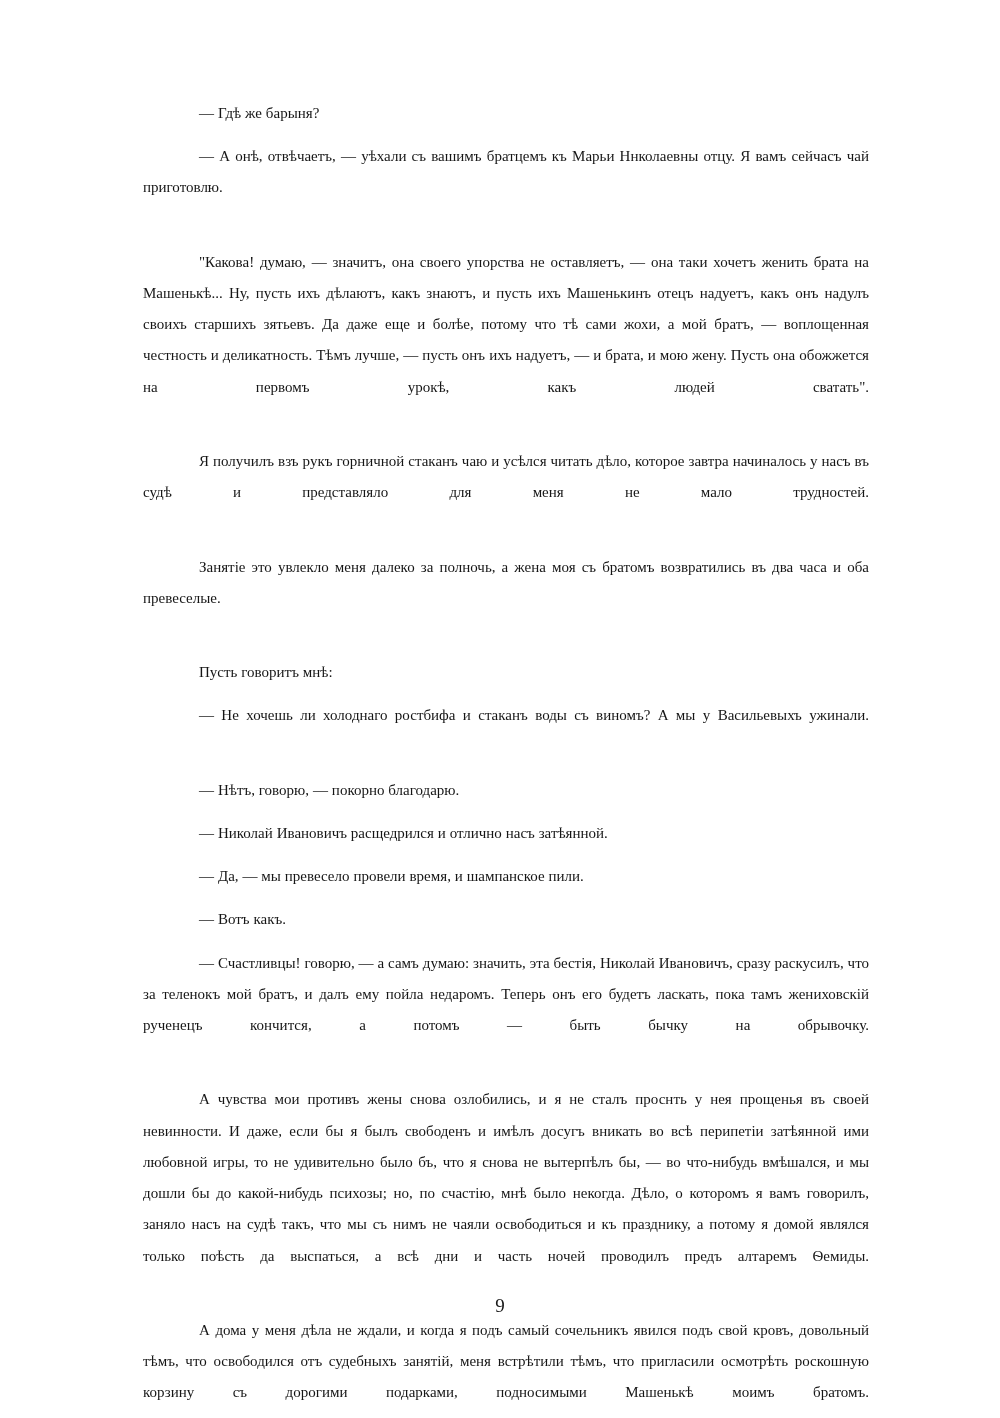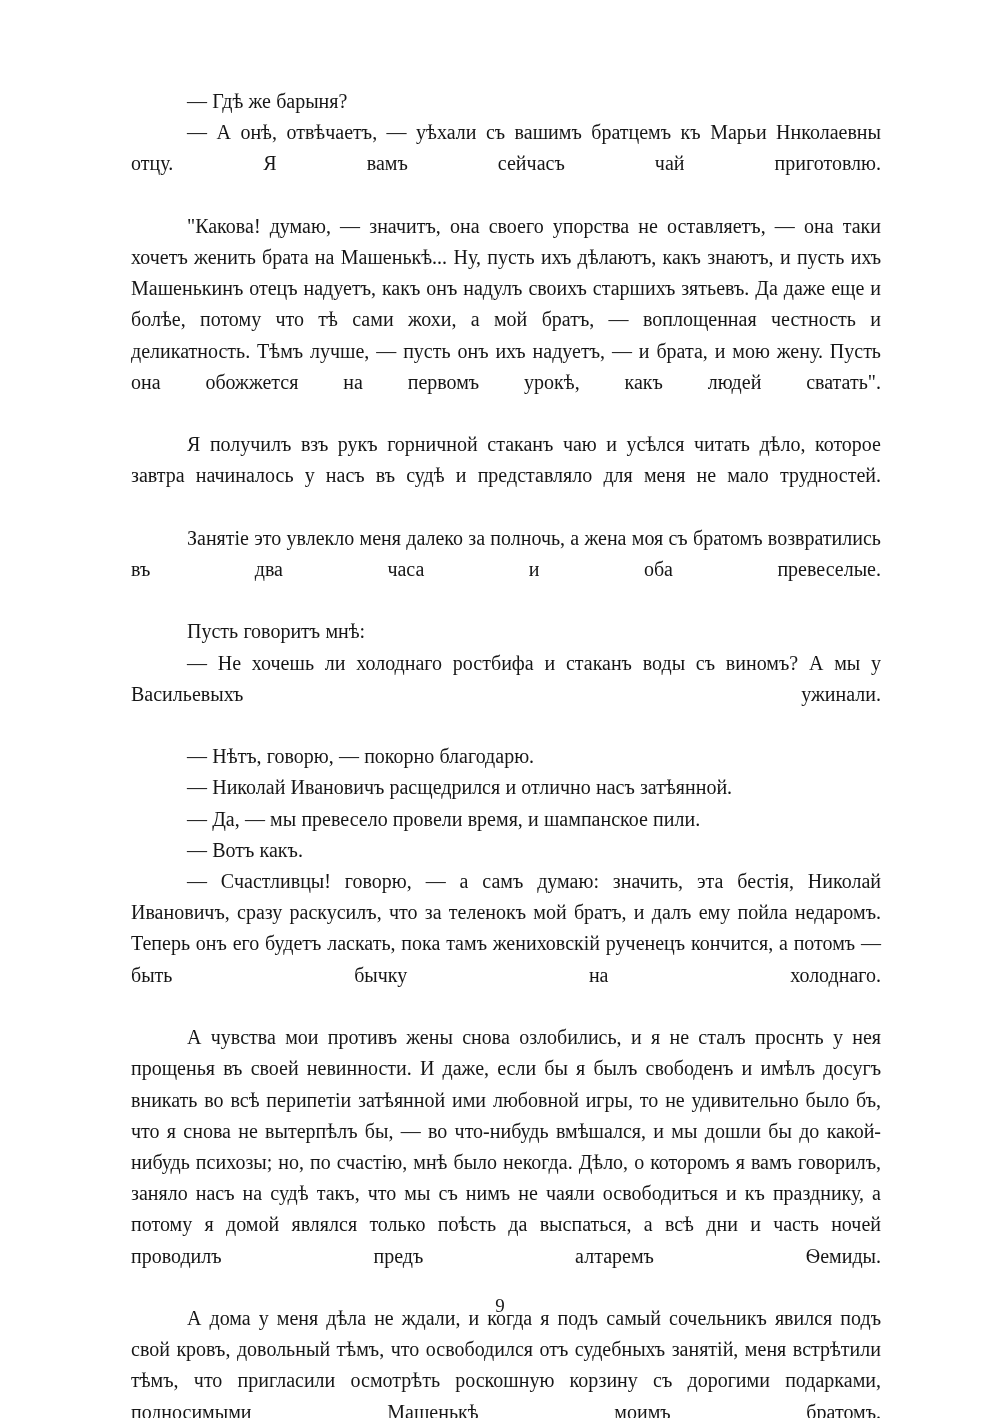--- a/index.html
+++ b/index.html
@@ -27,23 +27,23 @@
   }
 
   #text-column {
     position: absolute;
     left: 131px;
     top: 86px;
     width: 750px;
   }
 
   .para {
-    margin: 0;
+    margin: 12px;
     padding: 0;
-    font-size: 20px;
+    font-size: 15px;
     line-height: 31.2px;
     text-align: justify;
     text-justify: inter-word;
     text-indent: 56px;
     hyphens: manual;
     -webkit-hyphens: manual;
     word-spacing: 0.01em;
   }
 
   
@@ -81,20 +81,20 @@
     <p class="para">— А онѣ, отвѣчаетъ, — уѣхали съ вашимъ братцемъ къ Марьи Ннколаевны отцу. Я вамъ сейчасъ чай приготовлю.</p>
     <p class="para">"Какова! думаю, — значитъ, она своего упорства не оставляетъ, — она таки хочетъ женить брата на Машенькѣ... Ну, пусть ихъ дѣлаютъ, какъ знаютъ, и пусть ихъ Машенькинъ отецъ надуетъ, какъ онъ надулъ своихъ старшихъ зятьевъ. Да даже еще и болѣе, потому что тѣ сами жохи, а мой братъ, — воплощенная честность и деликатность. Тѣмъ лучше, — пусть онъ ихъ надуетъ, — и брата, и мою жену. Пусть она обожжется на первомъ урокѣ, какъ людей сватать".</p>
     <p class="para">Я получилъ взъ рукъ горничной стаканъ чаю и усѣлся читать дѣло, которое завтра начиналось у насъ въ судѣ и представляло для меня не мало трудностей.</p>
     <p class="para">Занятіе это увлекло меня далеко за полночь, а жена моя съ братомъ возвратились въ два часа и оба превеселые.</p>
     <p class="para single">Пусть говоритъ мнѣ:</p>
     <p class="para">— Не хочешь ли холоднаго ростбифа и стаканъ воды съ виномъ? А мы у Васильевыхъ ужинали.</p>
     <p class="para single">— Нѣтъ, говорю, — покорно благодарю.</p>
     <p class="para single">— Николай Ивановичъ расщедрился и отлично насъ затѣянной.</p>
     <p class="para single">— Да, — мы превесело провели время, и шампанское пили.</p>
     <p class="para single">— Вотъ какъ.</p>
-    <p class="para">— Счастливцы! говорю, — а самъ думаю: значить, эта бестія, Николай Ивановичъ, сразу раскусилъ, что за теленокъ мой братъ, и далъ ему пойла недаромъ. Теперь онъ его будетъ ласкать, пока тамъ жениховскій рученецъ кончится, а потомъ — быть бычку на холоднаго.</p>
+    <p class="para">— Счастливцы! говорю, — а самъ думаю: значить, эта бестія, Николай Ивановичъ, сразу раскусилъ, что за теленокъ мой братъ, и далъ ему пойла недаромъ. Теперь онъ его будетъ ласкать, пока тамъ жениховскій рученецъ кончится, а потомъ — быть бычку на обрывочку.</p>
     <p class="para">А чувства мои противъ жены снова озлобились, и я не сталъ проснть у нея прощенья въ своей невинности. И даже, если бы я былъ свободенъ и имѣлъ досугъ вникать во всѣ перипетіи затѣянной ими любовной игры, то не удивительно было бъ, что я снова не вытерпѣлъ бы, — во что-нибудь вмѣшался, и мы дошли бы до какой-нибудь психозы; но, по счастію, мнѣ было некогда. Дѣло, о которомъ я вамъ говорилъ, заняло насъ на судѣ такъ, что мы съ нимъ не чаяли освободиться и къ празднику, а потому я домой являлся только поѣсть да выспаться, а всѣ дни и часть ночей проводилъ предъ алтаремъ Ѳемиды.</p>
     <p class="para">А дома у меня дѣла не ждали, и когда я подъ самый сочельникъ явился подъ свой кровъ, довольный тѣмъ, что освободился отъ судебныхъ занятій, меня встрѣтили тѣмъ, что пригласили осмотрѣть роскошную корзину съ дорогими подарками, подносимыми Машенькѣ моимъ братомъ.</p>
   </div>
 
   <div id="folio">9</div>
 
 </div>
 
 </body></html>

